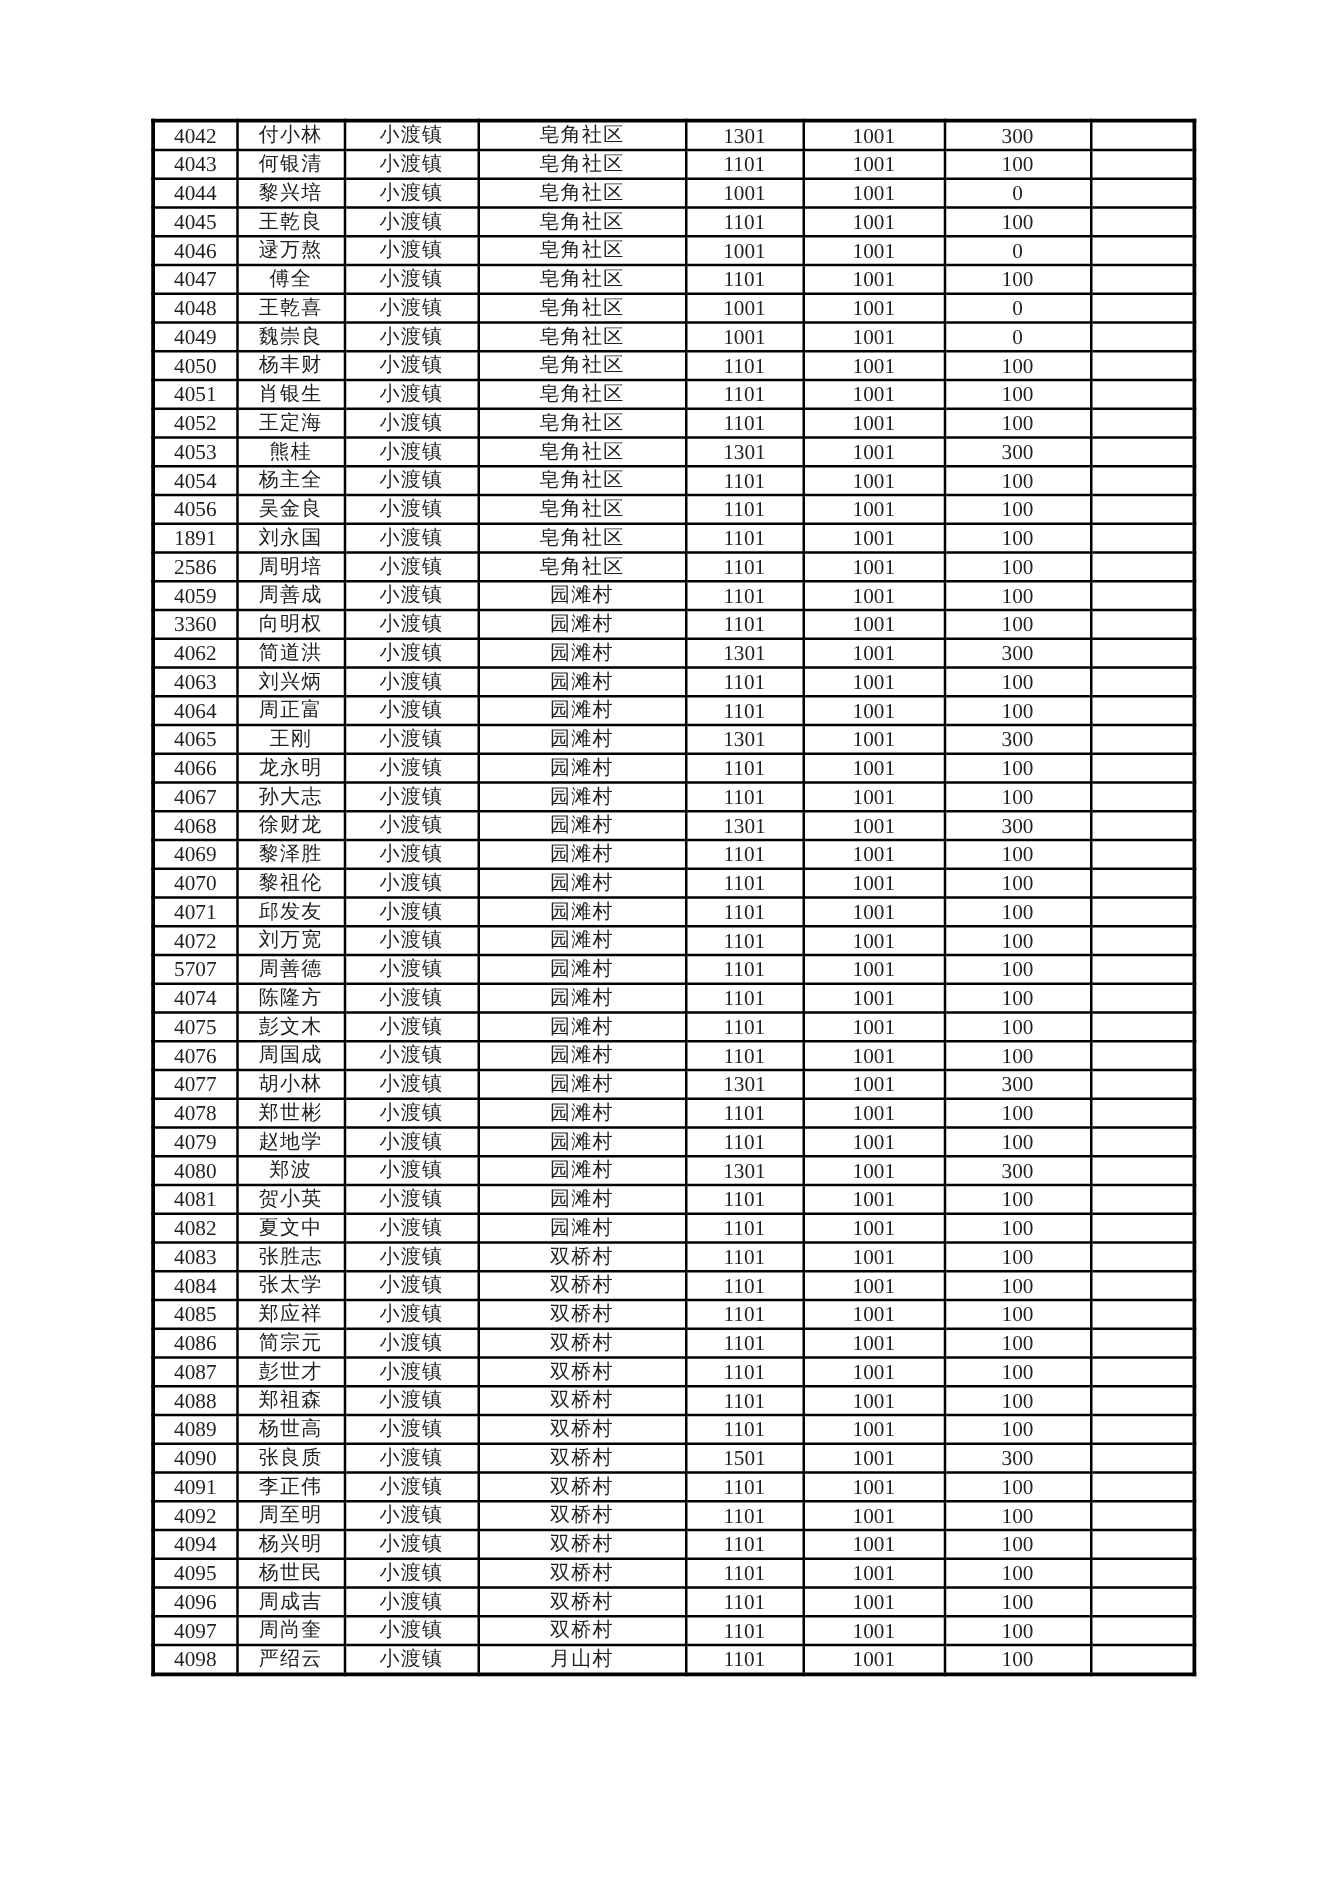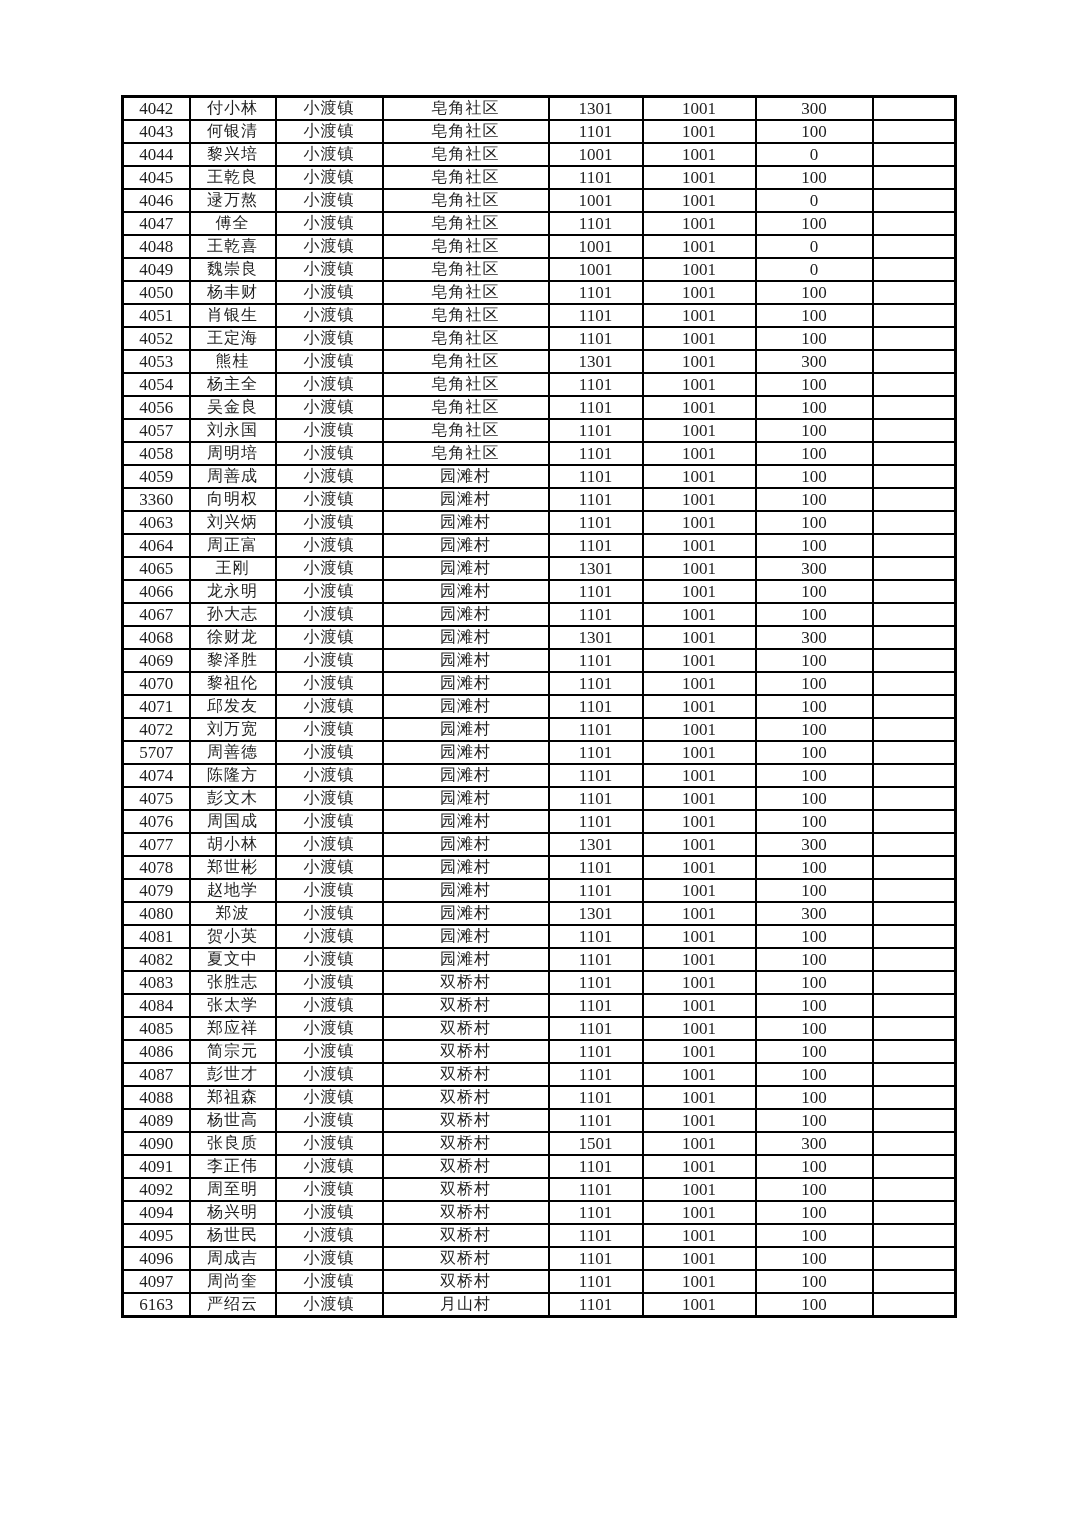--- a/index.html
+++ b/index.html
@@ -192,31 +192,31 @@
           <td>4056</td>
           <td>吴金良</td>
           <td>小渡镇</td>
           <td>皂角社区</td>
           <td>1101</td>
           <td>1001</td>
           <td>100</td>
           <td></td>
         </tr>
         <tr>
-          <td>4057</td>
+          <td>1891</td>
           <td>刘永国</td>
           <td>小渡镇</td>
           <td>皂角社区</td>
           <td>1101</td>
           <td>1001</td>
           <td>100</td>
           <td></td>
         </tr>
         <tr>
-          <td>4058</td>
+          <td>2586</td>
           <td>周明培</td>
           <td>小渡镇</td>
           <td>皂角社区</td>
           <td>1101</td>
           <td>1001</td>
           <td>100</td>
           <td></td>
         </tr>
         <tr>
           <td>4059</td>
@@ -232,20 +232,30 @@
           <td>3360</td>
           <td>向明权</td>
           <td>小渡镇</td>
           <td>园滩村</td>
           <td>1101</td>
           <td>1001</td>
           <td>100</td>
           <td></td>
         </tr>
         <tr>
+          <td>4062</td>
+          <td>简道洪</td>
+          <td>小渡镇</td>
+          <td>园滩村</td>
+          <td>1301</td>
+          <td>1001</td>
+          <td>300</td>
+          <td></td>
+        </tr>
+        <tr>
           <td>4063</td>
           <td>刘兴炳</td>
           <td>小渡镇</td>
           <td>园滩村</td>
           <td>1101</td>
           <td>1001</td>
           <td>100</td>
           <td></td>
         </tr>
         <tr>
@@ -572,21 +582,21 @@
           <td>4097</td>
           <td>周尚奎</td>
           <td>小渡镇</td>
           <td>双桥村</td>
           <td>1101</td>
           <td>1001</td>
           <td>100</td>
           <td></td>
         </tr>
         <tr>
-          <td>6163</td>
+          <td>4098</td>
           <td>严绍云</td>
           <td>小渡镇</td>
           <td>月山村</td>
           <td>1101</td>
           <td>1001</td>
           <td>100</td>
           <td></td>
         </tr>
       </tbody>
   </table>

